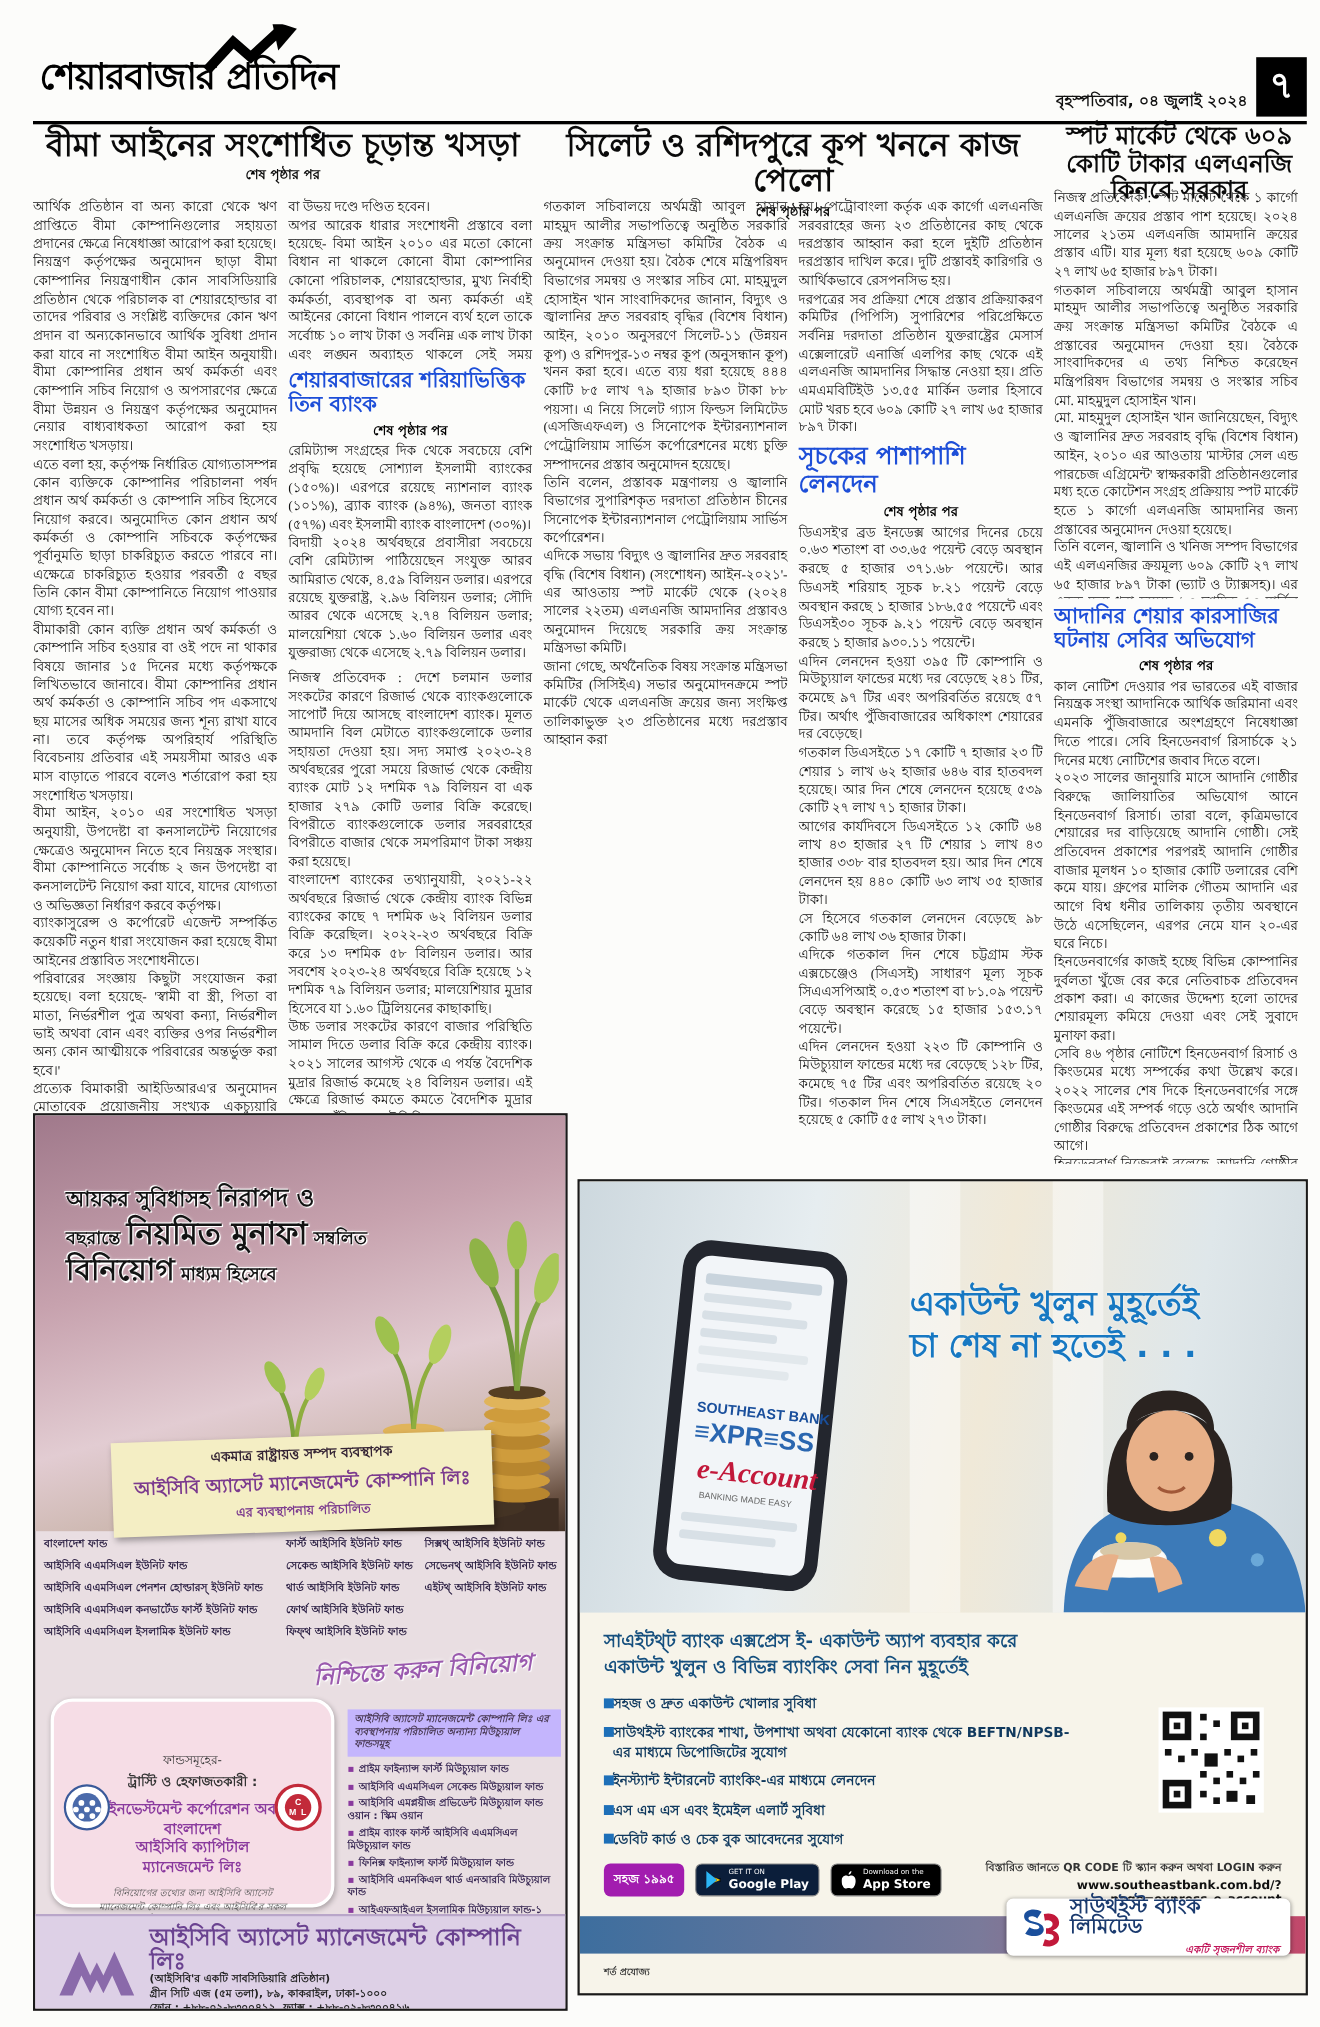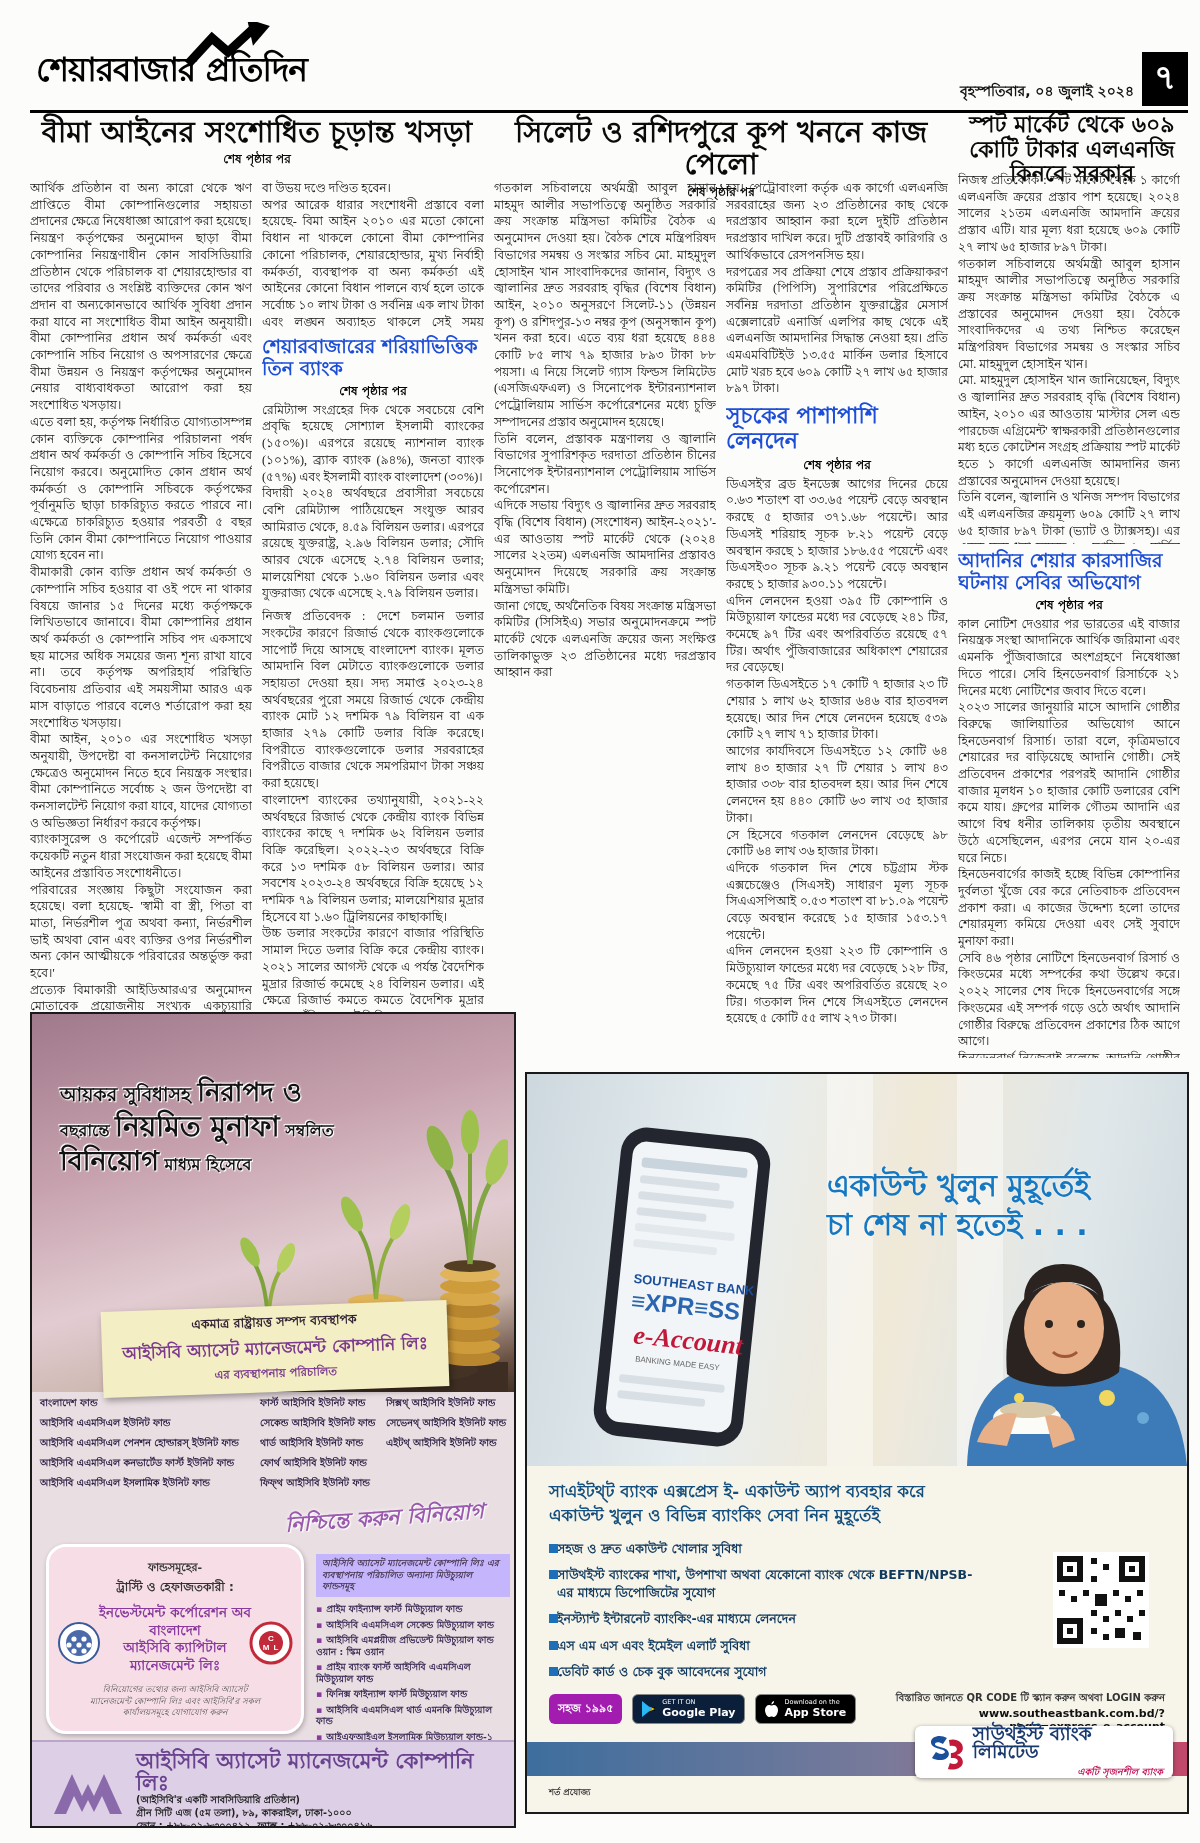--- a/index.html
+++ b/index.html
@@ -22,34 +22,34 @@
   .body-text { font-size:12.2px; line-height:1.37; text-align:justify; color:#141414; white-space:pre-line; font-family:"Liberation Serif", serif; }
   .sub-article { margin-top:6px; }
   .sub-headline { font-size:19px; font-weight:900; text-align:left; line-height:1.15; font-family:"DejaVu Serif", serif; color:#1d4ed8; }
   .clip { overflow:hidden; }
 
   
   .ad-left { position:absolute; left:30px; top:1012px; width:486px; height:816px; border:2px solid #1a1a1a; background:#e9dee2; overflow:hidden; }
   .adl-photo { position:absolute; left:0; top:0; width:100%; height:378px;
      background:linear-gradient(165deg,#a0798b 0%,#c7a2ae 35%,#e2ccd2 62%,#cbb6ad 80%,#6a5243 93%,#433226 100%); }
   .adl-slogan { position:absolute; left:28px; top:62px; color:#131313; font-weight:900; text-shadow:0 0 3px #fff,1px 1px 0 #fff,-1px -1px 0 #fff; line-height:1.25; }
-  .adl-slogan .s1 { font-size:19px; } .adl-slogan .s1 b { font-size:26px; }
+  .adl-slogan .s1 { font-size:19px; } .adl-slogan .s1 b { font-size:22px; }
   .adl-slogan .s2 { font-size:16px; } .adl-slogan .s2 b { font-size:28px; }
   .adl-slogan .s3 { font-size:16px; } .adl-slogan .s3 b { font-size:27px;margin-top:36px; }
   .adl-plants { position:absolute; right:6px; top:30px; }
   .adl-banner { position:absolute; left:70px; top:292px; width:346px; padding:7px 10px 8px; background:#f4eec4; box-shadow:2px 3px 6px rgba(0,0,0,.35); transform:rotate(-2deg); text-align:center; }
   .adl-banner .b1 { font-size:12.5px; font-weight:bold; color:#332233; }
   .adl-banner .b2 { font-size:17px; font-weight:900; color:#7b3a8e; margin-top:2px; }
   .adl-banner .b3 { font-size:11.5px; font-weight:bold; color:#7b3a8e; margin-top:2px; }
   .adl-funds { position:absolute; left:8px; top:382px; width:470px; display:flex; gap:6px; }
   .adl-funds ul { list-style:none; flex:1; }
   .adl-funds li { font-size:9.6px; font-weight:bold; color:#2d2144; margin-bottom:5px; text-shadow:0 0 2px #f0e6ea; }
   .adl-script { position:absolute; right:30px; top:488px; font-size:21px; font-weight:900; font-style:italic; color:#9a5aae; text-shadow:1px 1px 0 #fff,0 0 4px #fff; transform:rotate(-4deg); }
   .adl-pinkbox { position:absolute; left:14px; top:530px; width:258px; height:190px; background:#f6dde6; border:3px solid #fff; border-radius:20px; box-shadow:1px 2px 5px rgba(0,0,0,.25); text-align:center; padding:12px 40px 6px; }
-  .adl-pinkbox .t1 { font-size:11px; font-weight:bold; color:#333; }
+  .adl-pinkbox .t1 { font-size:11px; font-weight:normal; color:#333;margin-top:33px; }
   .adl-pinkbox .t2 { font-size:12px; font-weight:bold; color:#333; margin-bottom:6px; }
   .adl-pinkbox .o1, .adl-pinkbox .o2 { font-size:13.5px; font-weight:900; color:#8a3a9e; line-height:1.3; }
   .adl-pinkbox .note { font-size:8.6px; font-style:italic; color:#555; margin-top:10px; line-height:1.35; }
   .adl-crest { position:absolute; left:8px; top:74px; }
   .adl-cml { position:absolute; right:8px; top:74px; }
   .adl-otherfunds { position:absolute; left:284px; top:540px; width:194px; }
   .adl-otherfunds .cap { font-size:9px; font-style:italic; font-weight:bold; color:#4a3a55; background:#c4b5fd; padding:4px 6px; margin-bottom:6px; line-height:1.3; }
   .adl-otherfunds ul { list-style:none; }
   .adl-otherfunds li { font-size:9.2px; font-weight:bold; color:#3a2a55; margin-bottom:4px; line-height:1.25; }
   .adl-otherfunds li::before { content:"▪"; color:#8a3a9e; margin-right:4px; }
@@ -302,21 +302,21 @@
     </div>
 
     <div class="adl-otherfunds">
       <div class="cap">আইসিবি অ্যাসেট ম্যানেজমেন্ট কোম্পানি লিঃ এর ব্যবস্থাপনায় পরিচালিত অন্যান্য মিউচ্যুয়াল ফান্ডসমূহ</div>
       <ul>
         <li>প্রাইম ফাইন্যান্স ফার্স্ট মিউচ্যুয়াল ফান্ড</li>
         <li>আইসিবি এএমসিএল সেকেন্ড মিউচ্যুয়াল ফান্ড</li>
         <li>আইসিবি এমপ্লয়ীজ প্রভিডেন্ট মিউচ্যুয়াল ফান্ড ওয়ান : স্কিম ওয়ান</li>
         <li>প্রাইম ব্যাংক ফার্স্ট আইসিবি এএমসিএল মিউচ্যুয়াল ফান্ড</li>
         <li>ফিনিক্স ফাইন্যান্স ফার্স্ট মিউচ্যুয়াল ফান্ড</li>
-        <li>আইসিবি এএমসিএল থার্ড এমনকি মিউচ্যুয়াল ফান্ড</li>
+        <li>আইসিবি এমনকিএল থার্ড এনআরবি মিউচ্যুয়াল ফান্ড</li>
         <li>আইএফআইএল ইসলামিক মিউচ্যুয়াল ফান্ড-১</li>
         <li>আইসিবি এএমসিএল সোনালী ব্যাংক লিমিটেড ফার্স্ট মিউচ্যুয়াল ফান্ড</li>
         <li>আইসিবি এএমসিএল ফার্স্ট অগ্রণী ব্যাংক মিউচ্যুয়াল ফান্ড</li>
       </ul>
     </div>
 
     <div class="adl-footer">
       <svg class="adl-logo" width="80" height="62" viewBox="0 0 80 62">
         <path d="M6 58 L24 18 L34 40 L40 28 L46 40 L56 18 L74 58 L62 58 L54 40 L46 56 L40 44 L34 56 L26 40 L18 58 Z" fill="#8a6aaa"></path>
       </svg>

